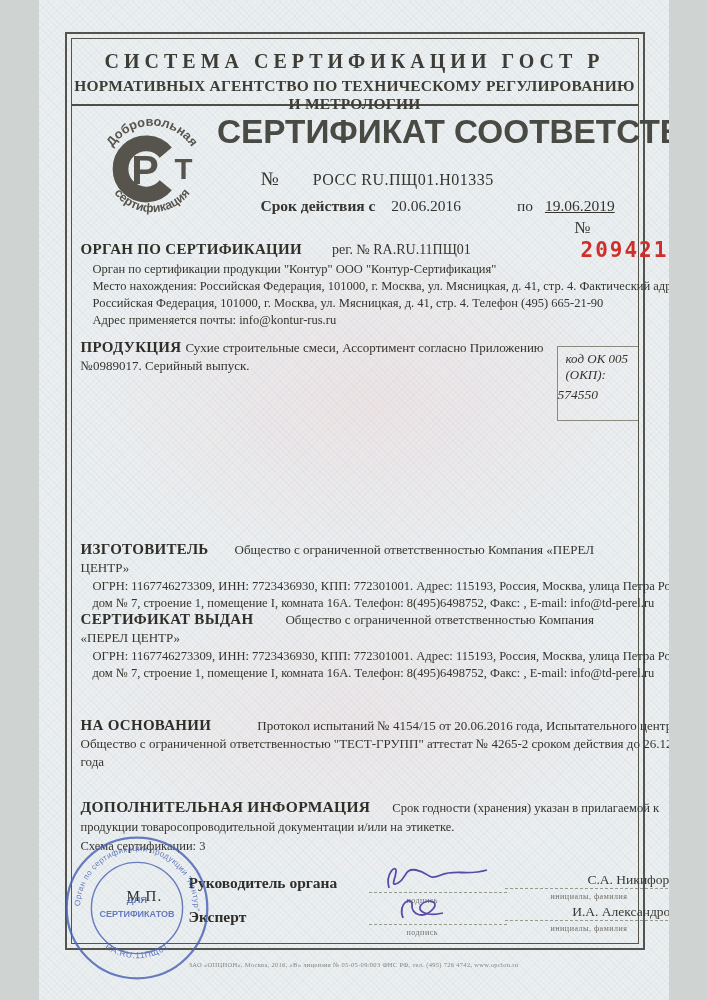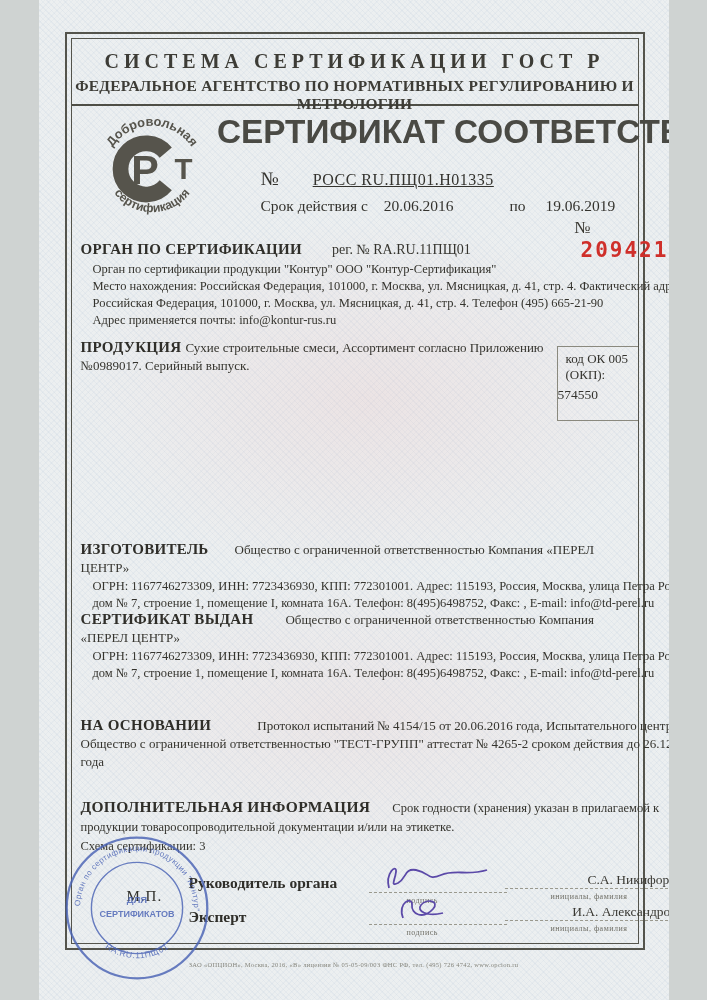--- a/index.html
+++ b/index.html
@@ -16,35 +16,35 @@
   .frame-outer{position:absolute;left:26px;top:32px;right:24px;bottom:50px;border:2px solid #54544c;}
   .frame-inner{position:absolute;left:32px;top:38px;right:30px;bottom:56px;border:1px solid #54544c;}
   .header{position:absolute;left:33px;right:31px;top:40px;height:64px;border-bottom:2px solid #4e4e46;text-align:center;}
   .h1{margin-top:10px;font-size:20px;font-weight:bold;letter-spacing:5px;color:#3d3c36;}
   .h2{margin-top:4px;font-size:15.5px;font-weight:bold;letter-spacing:.2px;color:#3d3c36;}
   .logo{position:absolute;left:54px;top:108px;}
   .doc-title{position:absolute;left:178px;top:112px;font-family:"Liberation Sans",sans-serif;
     font-weight:bold;font-size:34px;color:#4a4a44;transform:scaleX(.98);transform-origin:left;white-space:nowrap;}
   .numrow{position:absolute;left:222px;top:168px;font-size:16px;}
   .numrow .no{font-size:19px;}
-  .numrow .val{margin-left:30px;letter-spacing:.5px;text-decoration:underline;}
+  .numrow .val{margin-left:30px;letter-spacing:.5px;}
   .valrow{position:absolute;left:222px;top:197px;font-size:15.5px;}
-  .valrow .b{font-weight:normal;}
+  .valrow .b{font-weight:bold;}
   .valrow .d1{margin-left:12px;}
   .valrow .po{margin-left:52px;font-weight:normal;}
-  .valrow .d2{margin-left:16px;}
+  .valrow .d2{margin-left:8px;text-decoration:underline;}
   .serial{position:absolute;left:536px;top:218px;}
   .serial .no{font-size:17px;color:#3a3933;}
   .serial .digits{font-family:"DejaVu Sans Mono",monospace;font-weight:bold;font-size:21px;
     color:#cf2f2a;letter-spacing:2px;margin-left:6px;}
   .sec{position:absolute;left:42px;right:36px;}
   .sh{font-weight:bold;font-size:15px;letter-spacing:.3px;color:#2f2e29;}
   .dt{font-size:12.5px;line-height:17px;color:#35342e;}
   .ind{padding-left:12px;}
-  .okbox{position:absolute;left:518px;right:31px;border:1px solid #8a897e;border-right:none;background:rgba(255,255,255,.06);}
+  .okbox{position:absolute;left:518px;right:31px;border:1px solid #8a897e;border-right:none;background:rgba(255,255,255,.06);font-style:italic;}
   .okbox .lbl{font-size:13px;padding:4px 0 0 8px;}
   .okbox .val{font-size:13.5px;padding-top:4px;}
   .sigrole{position:absolute;left:150px;font-weight:bold;font-size:15.5px;color:#2f2e29;}
   .sigline{position:absolute;width:138px;border-bottom:1px dashed #9a998e;text-align:center;}
   .sigline svg{display:block;margin:0 auto;}
   .sigcap{position:absolute;font-size:8px;color:#6d6c63;letter-spacing:.5px;}
   .nameline{position:absolute;width:178px;border-bottom:1px dashed #9a998e;text-align:right;font-size:13.5px;color:#3a3933;}
   .disclaimer{position:absolute;left:0;right:0;top:926px;text-align:center;font-size:14.5px;
     letter-spacing:1.5px;color:#3c3b35;}
   .imprint{position:absolute;left:0;right:0;top:961px;text-align:center;font-size:6.5px;
@@ -54,21 +54,21 @@
 </style>
 </head>
 <body>
 
 <div class="page">
   <div class="frame-outer"></div>
   <div class="frame-inner"></div>
 
   <div class="header">
     <div class="h1">СИСТЕМА СЕРТИФИКАЦИИ ГОСТ Р</div>
-    <div class="h2">ФЕДЕРАЛЬНОЕ АГЕНТСТВО ПО НОРМАТИВНЫХ РЕГУЛИРОВАНИЮ И МЕТРОЛОГИИ</div>
+    <div class="h2">НОРМАТИВНЫХ АГЕНТСТВО ПО ТЕХНИЧЕСКОМУ РЕГУЛИРОВАНИЮ И МЕТРОЛОГИИ</div>
   </div>
 
   <svg class="logo" width="118" height="118" viewBox="0 0 120 120">
     <defs>
       <path id="arcTop" d="M 12,66 A 48,48 0 1 1 108,66"></path>
       <path id="arcBot" d="M 12,58 A 48,48 0 0 0 108,58"></path>
     </defs>
     <text font-family="Liberation Sans, sans-serif" font-size="13" font-weight="bold" fill="#56544c">
       <textPath href="#arcTop" startOffset="50%" text-anchor="middle">Добровольная</textPath>
     </text>

